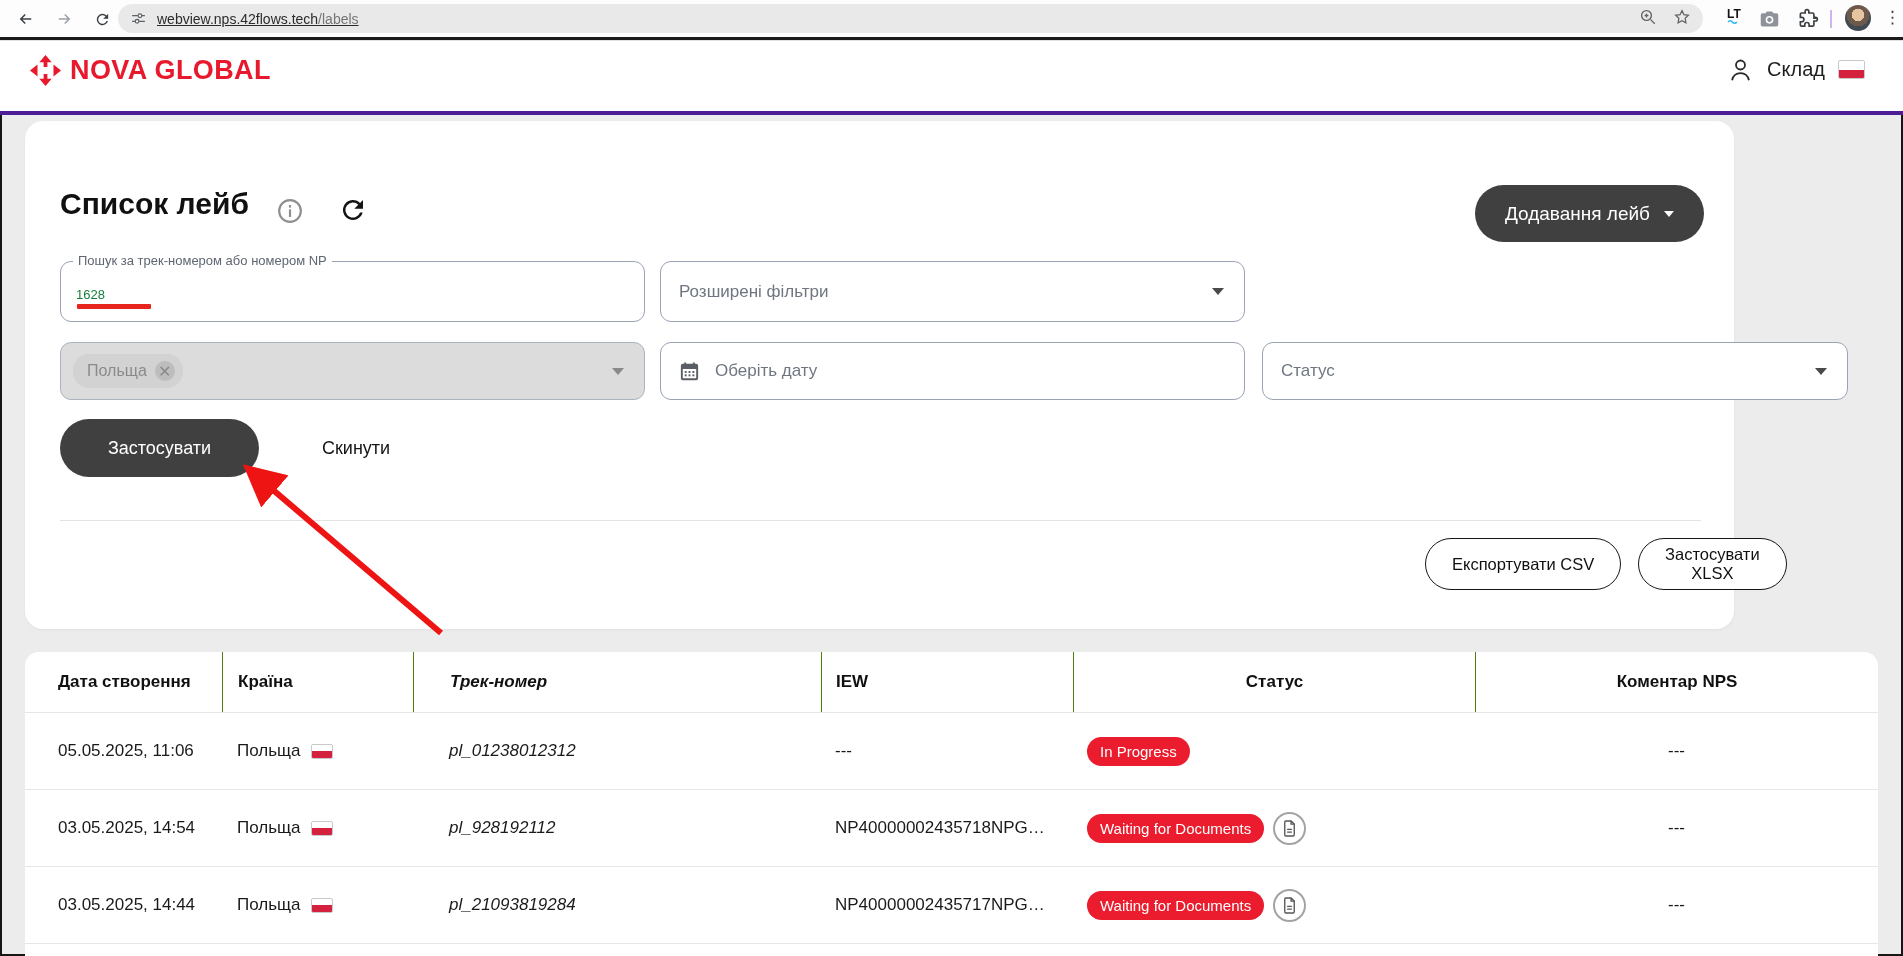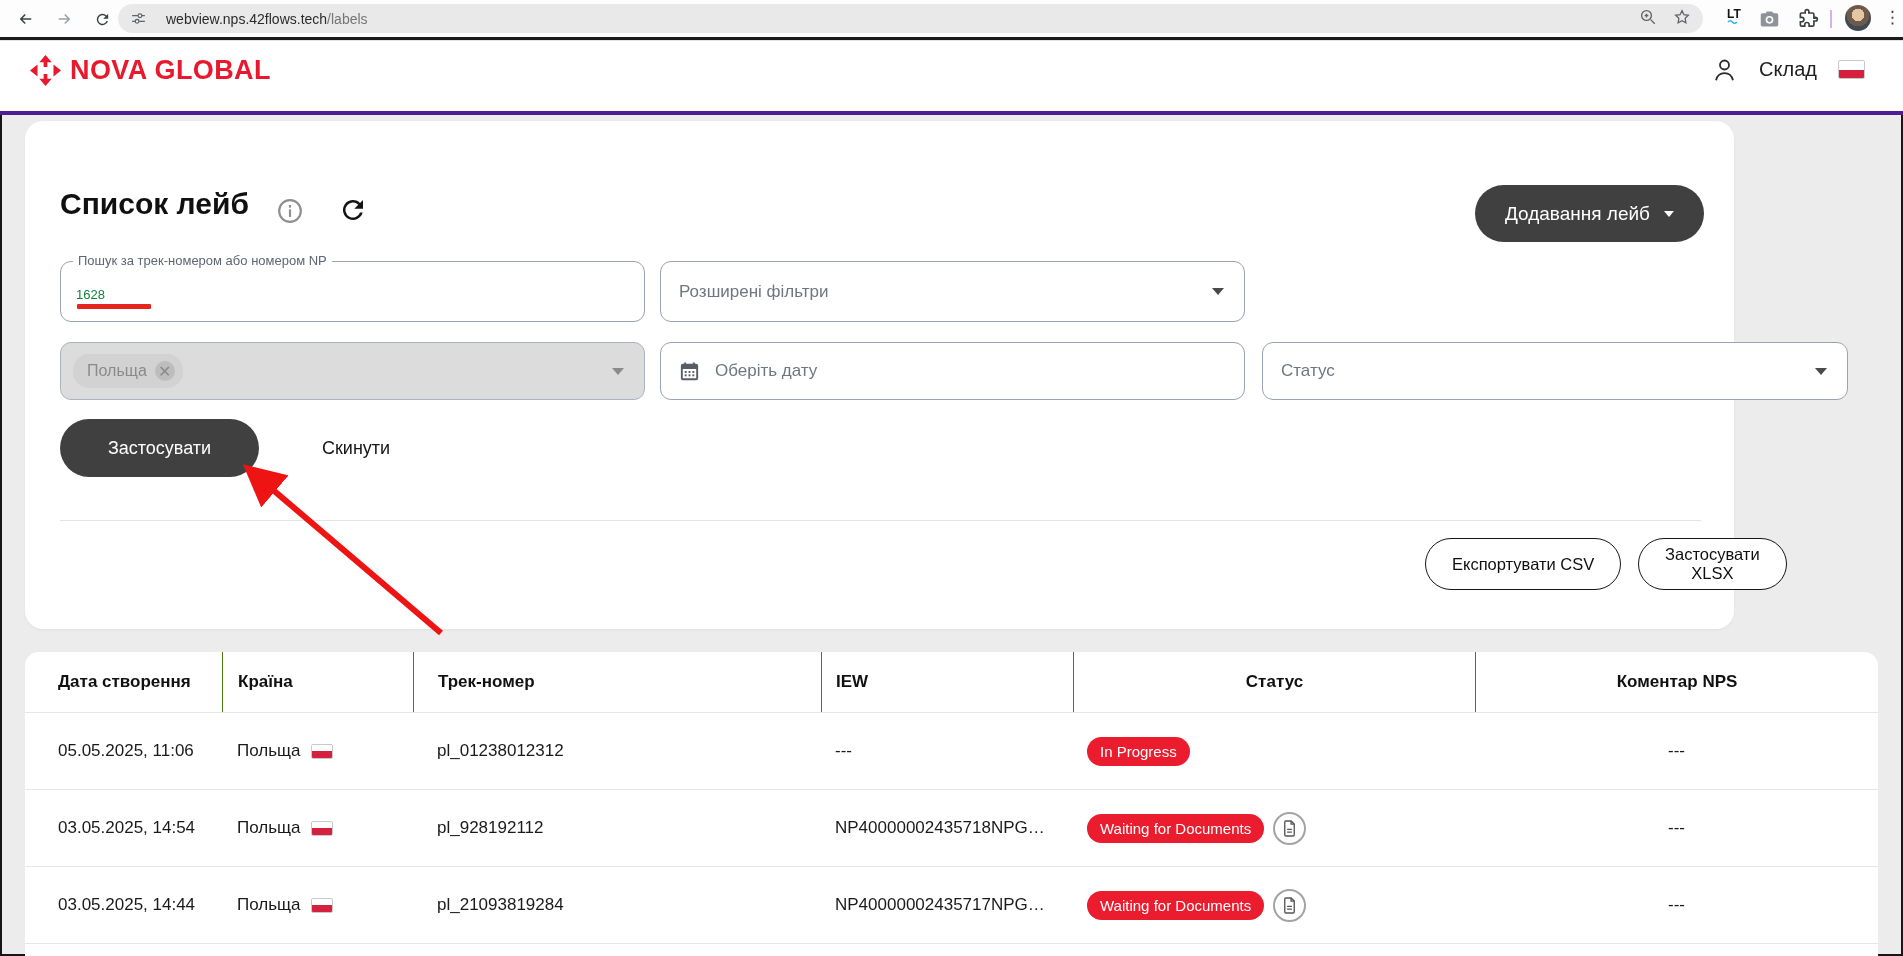--- a/index.html
+++ b/index.html
@@ -7,32 +7,32 @@
   .wrap {
     position:relative; width:1903px; height:956px; overflow:hidden;
     background:#ececec; font-family:"Liberation Sans", sans-serif;
     box-shadow: inset 0 0 0 2px #161616;
   }
   
   .toolbar { position:absolute; top:0; left:0; right:0; height:37px; background:#fdfdfd; }
   .nav-ico { position:absolute; top:6px; width:26px; height:26px; display:flex; align-items:center; justify-content:center; border-radius:50%; cursor:pointer; }
   .win-divider { position:absolute; top:37px; left:0; right:0; height:3px; background:#1b1b1b; }
   .omnibox { position:absolute; left:118px; top:4px; width:1585px; height:29px; background:#e9e9e9; border-radius:15px; display:flex; align-items:center; }
-  .omnibox .url { font-size:14px; color:#2b2b2b; margin-left:19px; white-space:nowrap; }
+  .omnibox .url { font-size:14px; color:#2b2b2b; margin-left:10px; white-space:nowrap;text-decoration:underline; }
   .omnibox .url .path { color:#757575; }
   .om-right { position:absolute; right:12px; display:flex; gap:16px; align-items:center; }
   .ext-row { position:absolute; top:5px; display:flex; align-items:center; }
   .avatar { width:26px; height:26px; border-radius:50%;
     background: radial-gradient(circle at 50% 38%, #e6c6a0 0 30%, #6e5a4c 31% 55%, #3f4a52 56%); }
   .vdiv { width:2px; height:18px; background:#cdb6f0; }
   
   .appbar { position:absolute; top:40px; left:0; right:0; height:75px; background:#fff; border-top:1px solid #e2e2e2; border-bottom:4px solid #4c1d95;padding-left:28px; }
   .brand { position:absolute; left:30px; top:14px; display:flex; align-items:center; gap:9px; cursor:pointer; }
   .brand-text { font-size:27px; font-weight:800; letter-spacing:.4px; color:var(--brand-red); white-space:nowrap; }
-  .user-box { position:absolute; right:38px; top:15px; display:flex; align-items:center; gap:21px; }
+  .user-box { position:absolute; right:38px; top:15px; display:flex; align-items:center; gap:13px; }
   .user-name { font-size:20px; color:#1f1f1f; }
   .flag { display:inline-block; width:27px; height:19px; border:1px solid #c9c9c9; border-radius:2px; overflow:hidden; background:#fff; position:relative; }
   .flag::after { content:""; position:absolute; left:0; right:0; bottom:0; height:50%; background:var(--flag-red); }
   .flag-sm { width:22px; height:15px; }
   
   .card { position:absolute; left:25px; top:121px; width:1709px; height:508px; background:#fff; border-radius:18px; box-shadow:0 1px 3px rgba(0,0,0,.05); }
   .page-title { position:absolute; left:35px; top:66px; font-size:30px; font-weight:700; color:#101010; }
   .info-ico { position:absolute; left:252px; top:77px; cursor:pointer; }
   .refresh-ico { position:absolute; left:313px; top:74px; cursor:pointer; }
   .btn-black { background:#404040; color:#fff; border:none; border-radius:29px; font-family:inherit; display:flex; align-items:center; justify-content:center; cursor:pointer; }
@@ -61,21 +61,21 @@
   .card-divider { position:absolute; left:35px; right:33px; top:399px; height:1px; background:#e3e3e3; }
   .btn-outline { position:absolute; top:417px; height:52px; background:#fff; border:1.5px solid #161616; border-radius:27px; font-size:16.5px; color:#101010; font-family:inherit; padding:0 26px; cursor:pointer; }
   .csv-btn { left:1400px; }
   .xlsx-btn { left:1613px; }
   
   .tcard { position:absolute; left:25px; top:652px; width:1853px; height:304px; background:#fff; border-radius:14px 14px 0 0; overflow:hidden; }
   .tgrid { display:grid; grid-template-columns:197px 191px 408px 252px 402px 403px; align-items:center; }
   .thead { height:60px; font-size:17px; font-weight:700; color:#111; }
   .thead > div { display:flex; align-items:center; height:60px; }
   .th-divided { border-left:1px solid #4d7c0f; }
-  .c1 { padding-left:33px; } .c2 { padding-left:15px; } .c3 { padding-left:24px; } .c4 { padding-left:14px; }
+  .c1 { padding-left:33px; } .c2 { padding-left:15px; } .c3 { padding-left:36px;font-style:italic; } .c4 { padding-left:14px; }
   .c5 { justify-content:center; } .c6 { justify-content:center; }
   .trow { height:77px; border-top:1px solid #e6e6e6; font-size:17px; color:#1a1a1a; cursor:pointer; }
   .trow > div { display:flex; align-items:center; }
   .trow .c5 { justify-content:flex-start; padding-left:14px; gap:9px; }
   .country-cell { gap:10px; }
   .badge { background:var(--badge-red); color:#fff; font-size:15px; padding:6px 13px; border-radius:16px; white-space:nowrap; }
   .doc-ico { width:33px; height:33px; border-radius:50%; border:2px solid #a3a3a3; display:flex; align-items:center; justify-content:center; cursor:pointer; background:#fff; }
   .tbottom { height:13px; border-top:1px solid #e6e6e6; }
   
   .anno-underline { position:absolute; left:77px; top:304px; width:74px; height:5px; background:#e8241f; border-radius:1px; z-index:40; }

